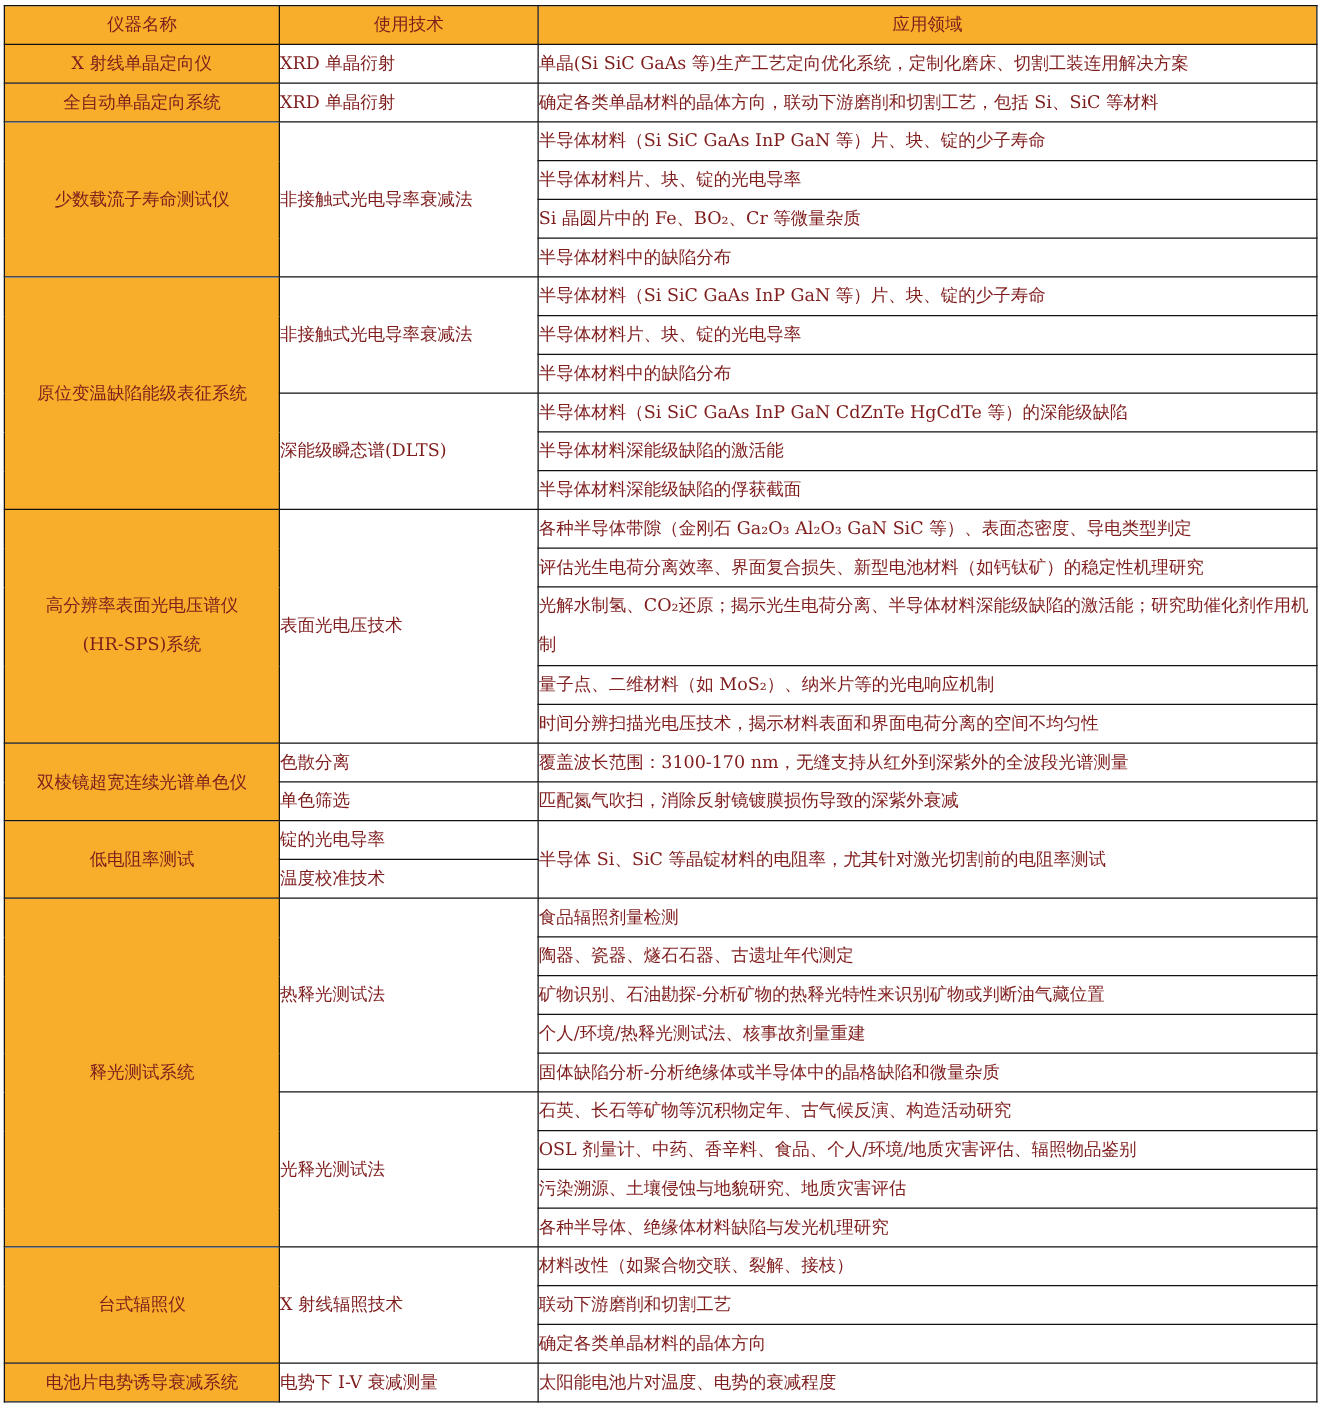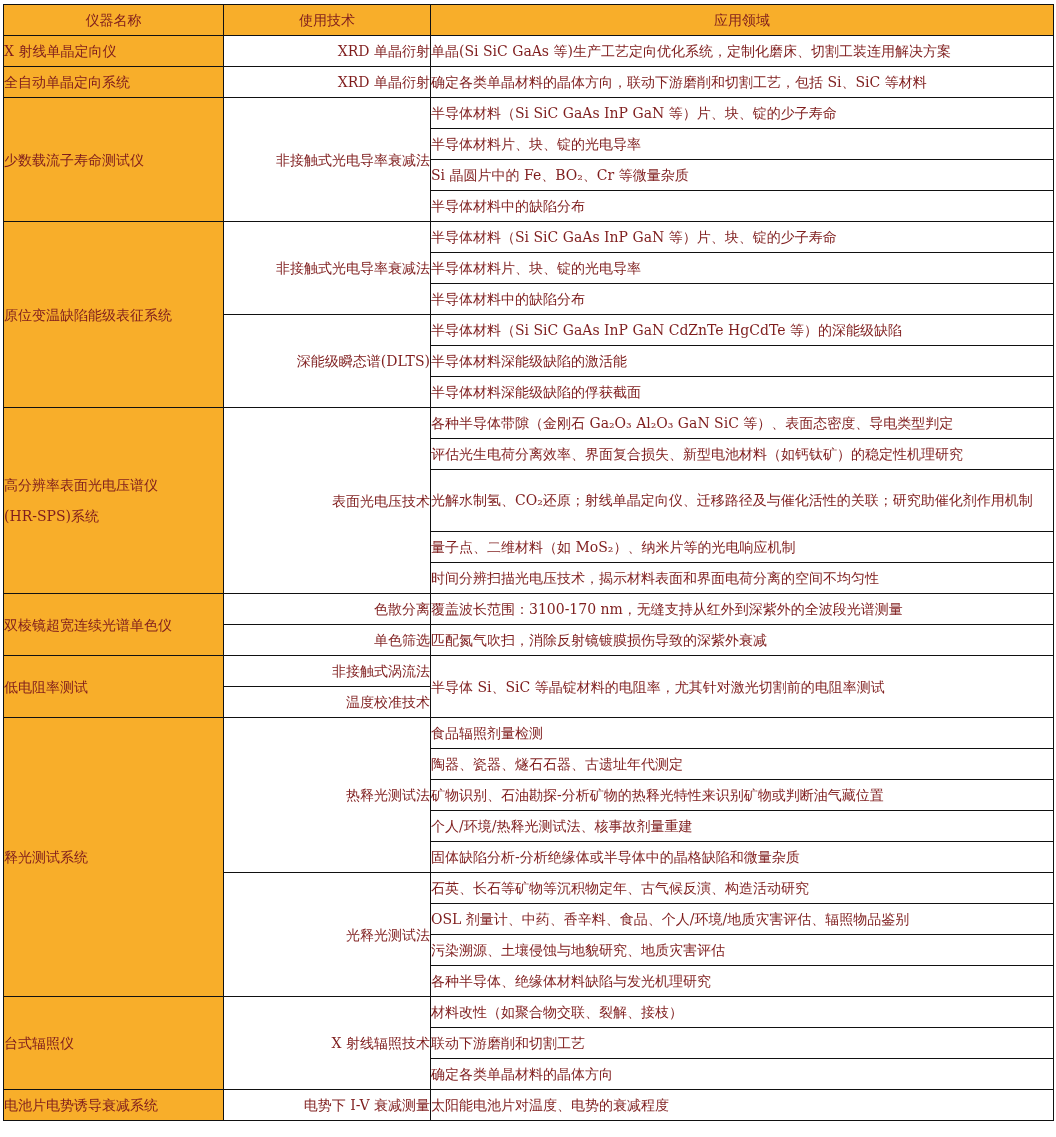--- a/index.html
+++ b/index.html
@@ -15,22 +15,22 @@
   }
   table.main td, table.main th {
     border: 1.5px solid #111;
     padding: 0;
     height: 30px;
     line-height: 30px;
     overflow: hidden;
     white-space: nowrap;
   }
   th { background: #F8AE2A; font-weight: normal; text-align: center; }
-  td.name { background: #F8AE2A; }
-  td.tech { background: #ffffff; text-align: right; }
+  td.name { background: #F8AE2A; text-align: center; }
+  td.tech { background: #ffffff; text-align: left; }
   td.app { background: #ffffff; text-align: left; padding-left: 10px; }
   td.app.wrap { white-space: normal; line-height: 31px; padding-top: 0; padding-bottom: 0; }
   td.name.wrap { white-space: normal; line-height: 31px; }
 </style>
 </head>
 <body>
 
 <table class="main">
   <colgroup>
     <col style="width:220px">
@@ -100,42 +100,42 @@
         <div>高分辨率表面光电压谱仪</div>
         <div>(HR-SPS)系统</div>
       </td>
       <td class="tech" rowspan="5">表面光电压技术</td>
       <td class="app">各种半导体带隙（金刚石  Ga₂O₃ Al₂O₃ GaN SiC 等）、表面态密度、导电类型判定</td>
     </tr>
     <tr>
       <td class="app">评估光生电荷分离效率、界面复合损失、新型电池材料（如钙钛矿）的稳定性机理研究</td>
     </tr>
     <tr>
-      <td class="app wrap" style="height:61px">光解水制氢、CO₂还原；射线单晶定向仪、迁移路径及与催化活性的关联；研究助催化剂作用机制</td>
+      <td class="app wrap" style="height:61px">光解水制氢、CO₂还原；揭示光生电荷分离、半导体材料深能级缺陷的激活能；研究助催化剂作用机制</td>
     </tr>
     <tr>
       <td class="app">量子点、二维材料（如 MoS₂）、纳米片等的光电响应机制</td>
     </tr>
     <tr>
       <td class="app">时间分辨扫描光电压技术，揭示材料表面和界面电荷分离的空间不均匀性</td>
     </tr>
 
     <tr>
       <td class="name" rowspan="2">双棱镜超宽连续光谱单色仪</td>
       <td class="tech">色散分离</td>
       <td class="app">覆盖波长范围：3100-170 nm，无缝支持从红外到深紫外的全波段光谱测量</td>
     </tr>
     <tr>
       <td class="tech">单色筛选</td>
       <td class="app">匹配氮气吹扫，消除反射镜镀膜损伤导致的深紫外衰减</td>
     </tr>
 
     <tr>
       <td class="name" rowspan="2">低电阻率测试</td>
-      <td class="tech">非接触式涡流法</td>
+      <td class="tech">锭的光电导率</td>
       <td class="app" rowspan="2">半导体 Si、SiC 等晶锭材料的电阻率，尤其针对激光切割前的电阻率测试</td>
     </tr>
     <tr>
       <td class="tech">温度校准技术</td>
     </tr>
 
     <tr>
       <td class="name" rowspan="9">释光测试系统</td>
       <td class="tech" rowspan="5">热释光测试法</td>
       <td class="app">食品辐照剂量检测</td>

